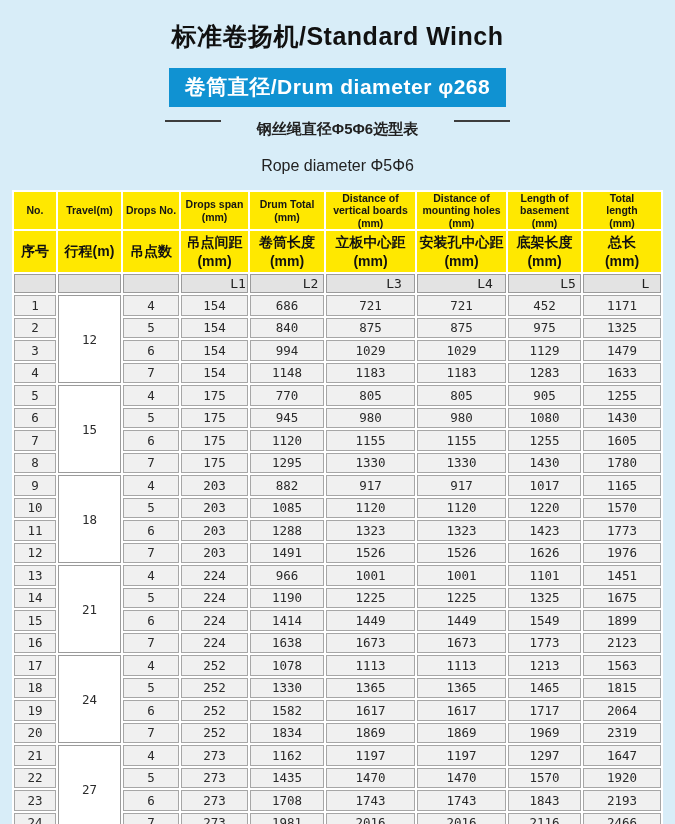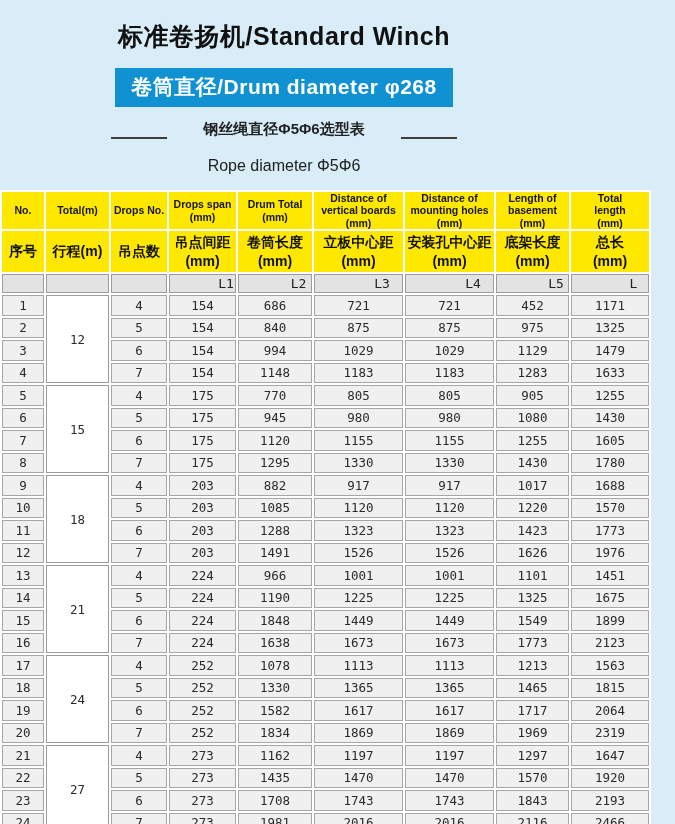--- a/index.html
+++ b/index.html
@@ -3,21 +3,21 @@
 <meta charset="utf-8">
 <style>
   html,body{margin:0;padding:0;}
   body{
     width:675px;height:824px;
     background:var(--page-bg,#d8edf8);
     font-family:"Liberation Sans", sans-serif;
     color:#1a1a1a;
     overflow:hidden;
   }
-  .page{width:568px;height:824px;box-sizing:border-box;padding-top:20px;}
+  .page{width:675px;height:824px;box-sizing:border-box;padding-top:20px;}
 
   .title{
     text-align:center;
     font-size:25px;
     font-weight:bold;
     color:#111;
     letter-spacing:0.5px;
   }
 
   .badge{
@@ -27,21 +27,21 @@
     background:var(--badge-bg,#1092d2);
     color:#ffffff;
     font-size:21px;
     font-weight:bold;
     padding:5px 16px 6px;
     letter-spacing:0.5px;
   }
 
   .subtitle-row{
     display:flex;
-    align-items:flex-end;
+    align-items:flex-start;
     justify-content:center;
     gap:36px;
     margin-top:13px;
   }
   .dash{
     width:56px;height:0;
     border-top:2px solid #3d3d3d;
   }
   .subtitle-cn{
     font-size:15px;
@@ -137,21 +137,21 @@
       <col style="width:67px">
         <col style="width:74px">
         <col style="width:89px">
       <col style="width:89px">
         <col style="width:73px">
         <col style="width:78px">
     </colgroup>
     <thead>
         <tr>
           <th class="h-en">No.</th>
-          <th class="h-en">Total(m)</th>
+          <th class="h-en">Travel(m)</th>
           <th class="h-en">Drops No.</th>
           <th class="h-en">Drops span
 (mm)</th>
           <th class="h-en">Drum Total
 (mm)</th>
           <th class="h-en">Distance of
 vertical boards
 (mm)</th>
           <th class="h-en">Distance of
 mounting holes
@@ -277,21 +277,21 @@
         </tr>
         <tr>
           <td class="num">9</td>
           <td class="travel" rowspan="4">18</td>
           <td class="num">4</td>
           <td class="num">203</td>
           <td class="num">882</td>
           <td class="num">917</td>
           <td class="num">917</td>
           <td class="num">1017</td>
-          <td class="num">1688</td>
+          <td class="num">1165</td>
         </tr>
         <tr>
           <td class="num">10</td>
           <td class="num">5</td>
           <td class="num">203</td>
           <td class="num">1085</td>
           <td class="num">1120</td>
           <td class="num">1120</td>
           <td class="num">1220</td>
           <td class="num">1570</td>
@@ -334,21 +334,21 @@
           <td class="num">1190</td>
           <td class="num">1225</td>
           <td class="num">1225</td>
           <td class="num">1325</td>
           <td class="num">1675</td>
         </tr>
         <tr>
           <td class="num">15</td>
           <td class="num">6</td>
           <td class="num">224</td>
-          <td class="num">1848</td>
+          <td class="num">1414</td>
           <td class="num">1449</td>
           <td class="num">1449</td>
           <td class="num">1549</td>
           <td class="num">1899</td>
         </tr>
         <tr>
           <td class="num">16</td>
           <td class="num">7</td>
           <td class="num">224</td>
           <td class="num">1638</td>

